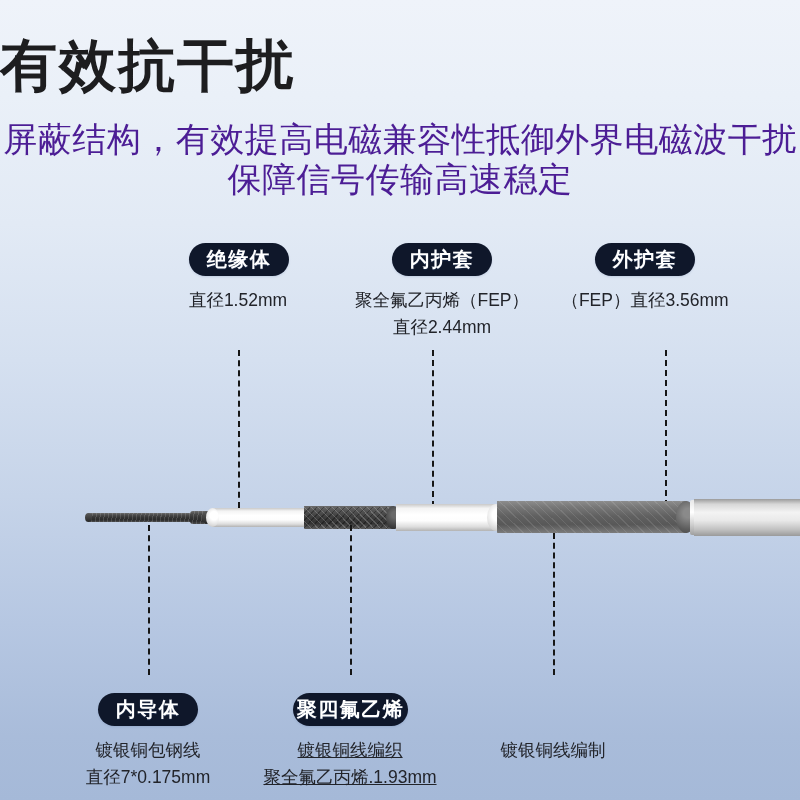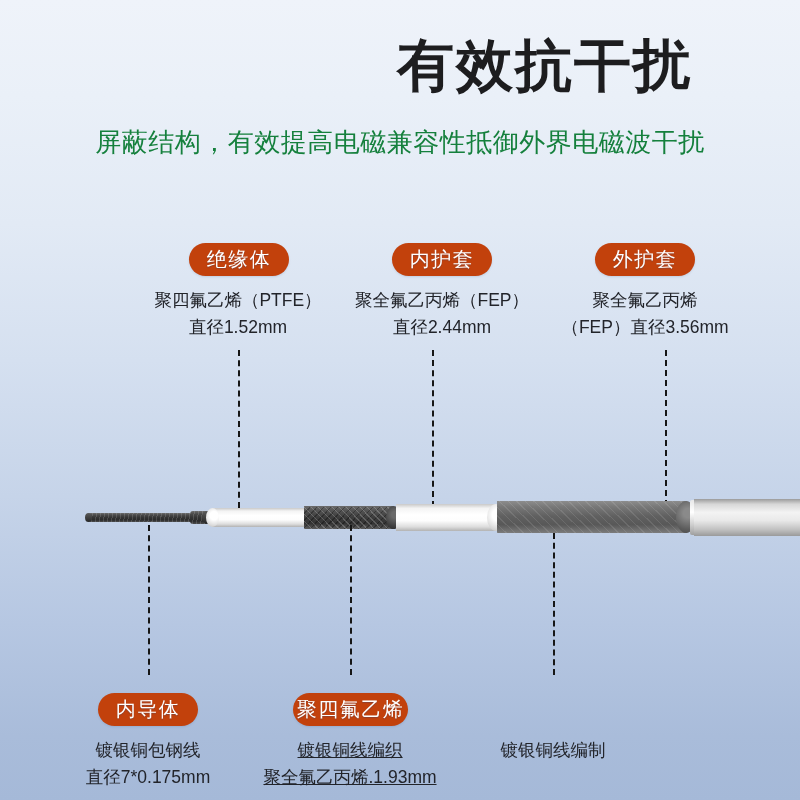--- a/index.html
+++ b/index.html
@@ -18,47 +18,48 @@
         #a5b9d8 100%);
     position:relative;
     overflow:hidden;
   }
 
   #stage { position:absolute; left:0; top:0; width:800px; height:800px; }
 
   
   .headline {
     position:absolute; left:0; top:32px; width:692px;
-    text-align:right;
+    text-align:left;
     font-size:57px;
     line-height:66px;
     font-weight:bold;
     color:#1d1d1f;
     letter-spacing:2px;
     font-family:"Liberation Sans","DejaVu Sans",sans-serif;
   }
   .subline {
     position:absolute; left:0; top:122px; width:800px;
     text-align:center;
-    font-size:26px;
+    font-size:34px;
     line-height:40px;
-    color:#15803d;
+    color:#4c1d95;
     letter-spacing:0.5px;
+    font-family:Liberation Mono, monospace;
   }
   .subline div { white-space:nowrap; }
 
   
   .badge {
     position:absolute;
     height:33px;
     border-radius:17px;
-    background:#c2410c;
+    background:#0f172a;
     color:#ffffff;
     font-size:20px;
-    font-weight:normal;
+    font-weight:bold;
     letter-spacing:1.5px;
     display:flex;
     align-items:center;
     justify-content:center;
     text-shadow:0 1px 1px rgba(40,70,120,.35);
     box-shadow:0 1px 2px rgba(70,100,150,.18);
   }
 
   .caption {
     position:absolute;
@@ -135,39 +136,38 @@
   }
 </style>
 </head>
 <body>
 
 <div id="stage">
 
   <div class="headline">有效抗干扰</div>
   <div class="subline">
     <div>屏蔽结构，有效提高电磁兼容性抵御外界电磁波干扰</div>
+    <div>保障信号传输高速稳定</div>
   </div>
 
   <div class="badge" style="left:189px; top:243px; width:100px;">绝缘体</div>
   <div class="caption" style="left:98px; top:287px; width:280px;">
-    <div>聚四氟乙烯（PTFE）</div>
     <div>直径1.52mm</div>
   </div>
   <div class="dash" style="left:238px; top:350px; height:168px;"></div>
 
   <div class="badge" style="left:392px; top:243px; width:100px;">内护套</div>
   <div class="caption" style="left:302px; top:287px; width:280px;">
     <div>聚全氟乙丙烯（FEP）</div>
     <div>直径2.44mm</div>
   </div>
   <div class="dash" style="left:432px; top:350px; height:167px;"></div>
 
   <div class="badge" style="left:595px; top:243px; width:100px;">外护套</div>
   <div class="caption" style="left:525px; top:287px; width:240px;">
-    <div>聚全氟乙丙烯</div>
     <div>（FEP）直径3.56mm</div>
   </div>
   <div class="dash" style="left:665px; top:350px; height:166px;"></div>
 
   <div class="cable-layer">
 
     <div class="cable-layer core" style="left:88px; top:513px; width:110px; height:9px;"></div>
     <div class="cable-layer core-cap" style="left:85px; top:513px; width:7px; height:9px;"></div>
 
     <div class="cable-layer core" style="left:190px; top:511px; width:20px; height:13px;"></div>

